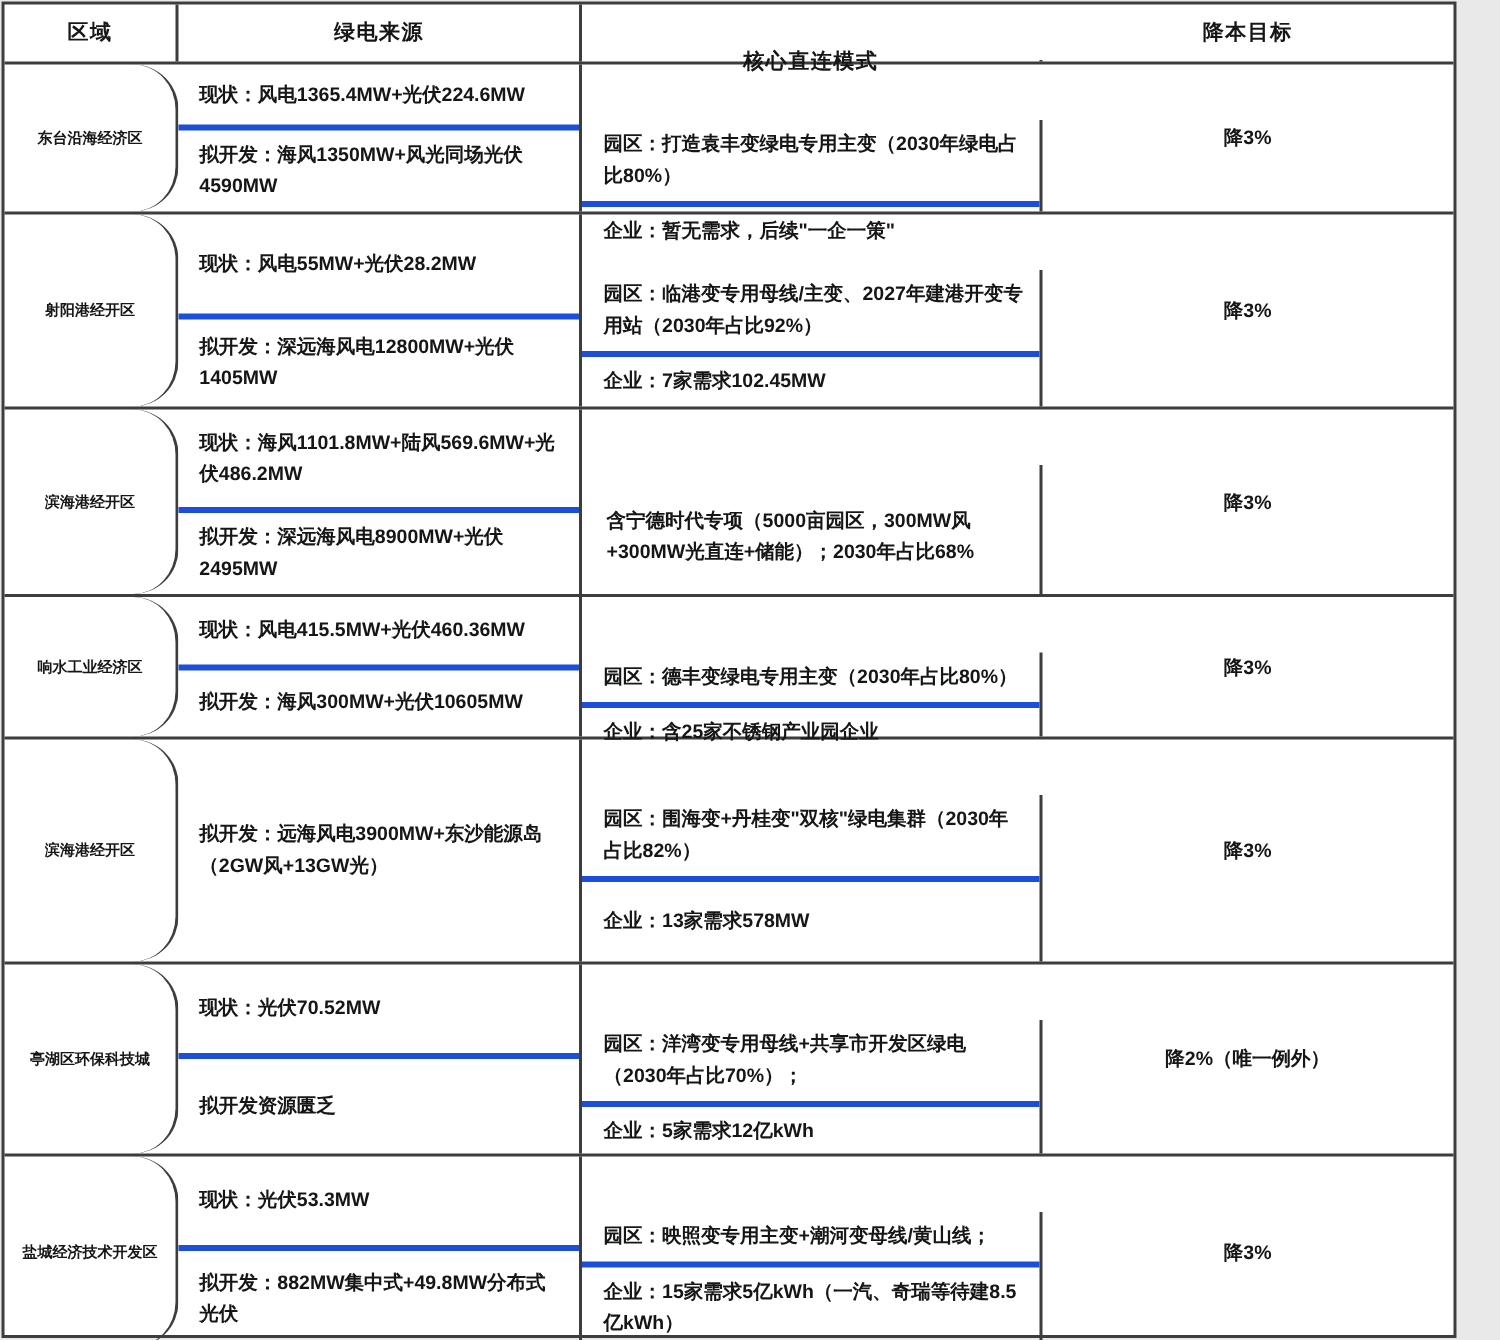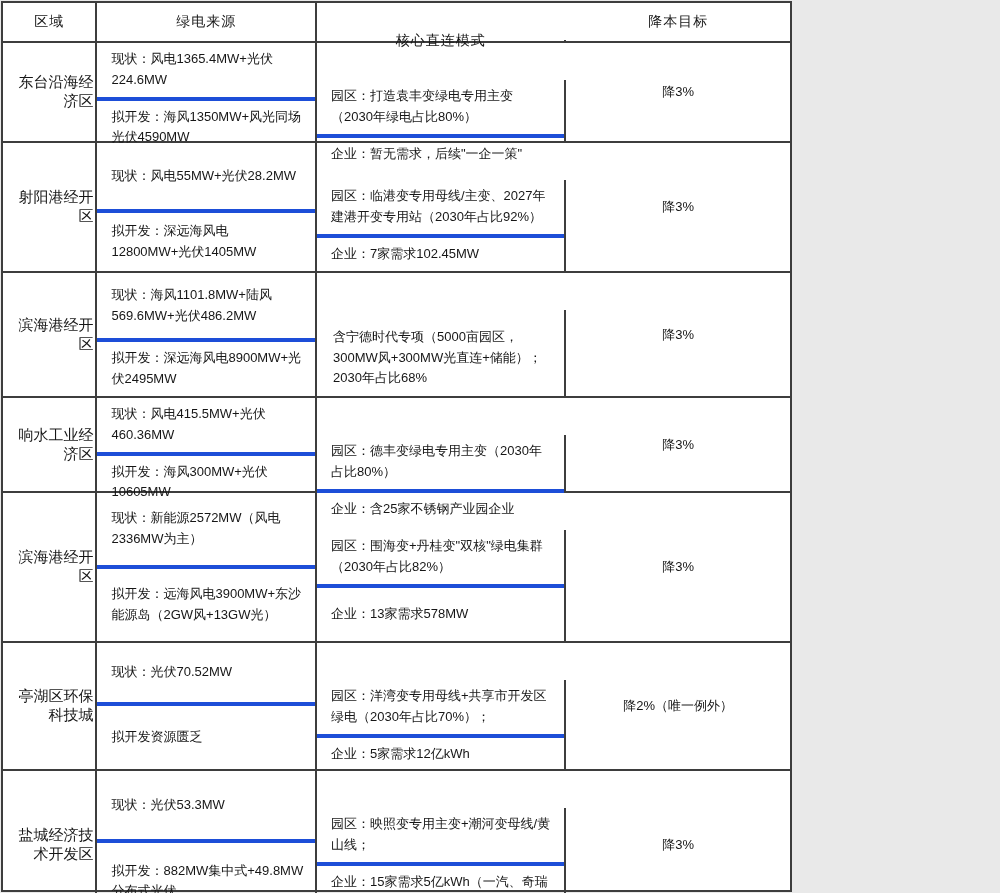--- a/index.html
+++ b/index.html
@@ -4,41 +4,41 @@
 <style>
   * { box-sizing: border-box; margin: 0; padding: 0; }
   html, body {
     width: 1000px; height: 893px;
     background: #e9e9e9;
     font-family: "Liberation Sans", "DejaVu Sans", sans-serif;
     overflow: hidden;
   }
   .table {
     position: absolute; top: 1px; left: 1px;
-    width: 791px; height: 891px;
+    width: 970px; height: 891px;
     background: #ffffff;
     border: 2px solid #3d3d3d;
     display: flex; flex-direction: column;
-    font-weight: normal; color: #161616;
+    font-weight: bold; color: #161616;
   }
   .hrow { display: flex; height: 40px; border-bottom: 2px solid #3d3d3d; flex: none; }
   .hcell {
     display: flex; align-items: center; justify-content: center;
     font-size: 14px; letter-spacing: 1px;
   }
   .col1 { width: 12%; }
   .col2 { width: 27.9%; }
   .col3 { width: 31.7%; margin-top: 37px; }
   .col4 { width: 28.4%; }
   .vline { border-right: 2px solid #3d3d3d; }
   .rrow { display: flex; border-bottom: 2px solid #3d3d3d; flex: none; }
   .rrow:last-child { border-bottom: none; flex: 1; }
   .region-cell {
     display: flex; align-items: center; justify-content: center;
-    font-size: 15px; text-align: right; padding: 2px;
+    font-size: 10px; text-align: right; padding: 2px; border-radius: 30px;
   }
   .subcol { display: flex; flex-direction: column; }
   .subcell {
     display: flex; align-items: center;
     padding: 6px 10px 6px 14px;
     font-size: 13px; line-height: 1.6;
   }
   .subcell.first { border-bottom: 4px solid #1d4ed8; }
   .merged-cell {
     display: flex; align-items: center;
@@ -107,21 +107,20 @@
     <div class="subcol col3 vline">
       <div class="subcell first" style="flex:50">园区：德丰变绿电专用主变（2030年占比80%）</div>
       <div class="subcell" style="flex:50">企业：含25家不锈钢产业园企业</div>
     </div>
     <div class="target-cell col4">降3%</div>
   </div>
 
   <div class="rrow" style="height:150px">
     <div class="region-cell col1 vline">滨海港经开区</div>
     <div class="subcol col2 vline">
-      <div class="subcell first" style="flex:50">现状：新能源2572MW（风电2336MW为主）</div>
       <div class="subcell" style="flex:50">拟开发：远海风电3900MW+东沙能源岛（2GW风+13GW光）</div>
     </div>
     <div class="subcol col3 vline">
       <div class="subcell first" style="flex:50">园区：围海变+丹桂变"双核"绿电集群（2030年占比82%）</div>
       <div class="subcell" style="flex:50">企业：13家需求578MW</div>
     </div>
     <div class="target-cell col4">降3%</div>
   </div>
 
   <div class="rrow" style="height:128px">

